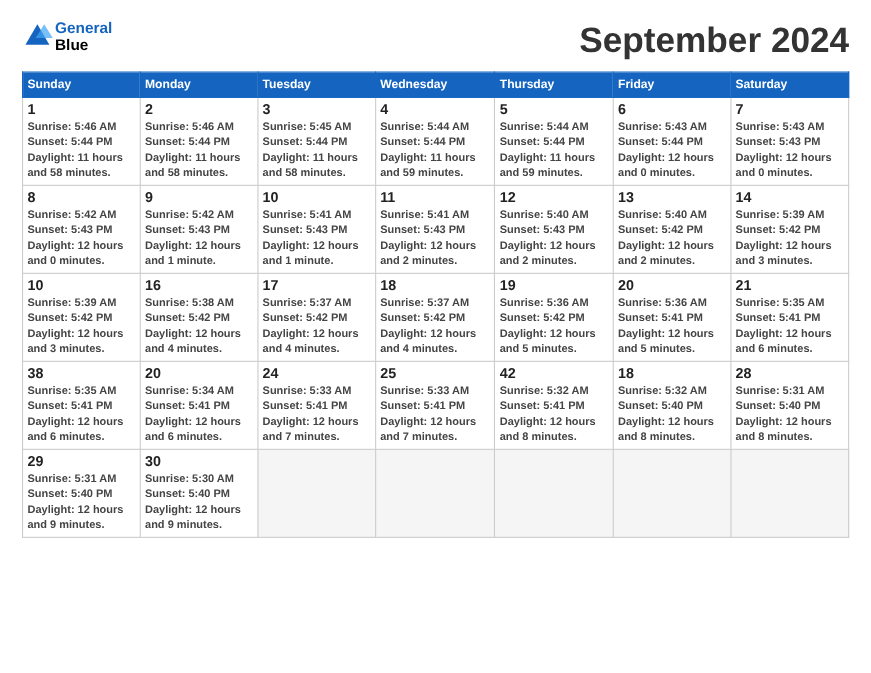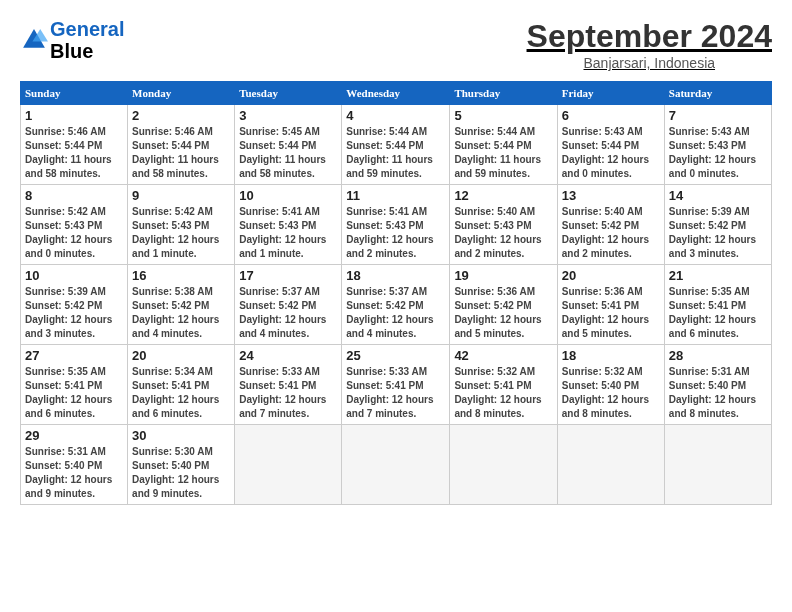--- a/index.html
+++ b/index.html
@@ -20,36 +20,35 @@
       display: flex;
       align-items: flex-start;
       justify-content: space-between;
       margin-bottom: 10px;
     }
     .logo {
       display: flex;
       align-items: center;
     }
     .logo-text {
-      font-size: 20px;
+      font-size: 14px;
       font-weight: bold;
       color: #333;
       line-height: 1.1;
     }
     .logo-text span {
       color: #1565c0;
     }
     .logo-icon {
       width: 28px;
       height: 28px;
       margin-right: 2px;
     }
     .title-block {
-      text-align: center;
-      text-decoration: underline;
+      text-align: left;
     }
     .month-title {
       font-size: 32px;
       font-weight: bold;
       color: #333;
     }
     .location {
       font-size: 14px;
       color: #555;
     }
@@ -59,21 +58,20 @@
       font-size: 9.5px;
     }
     .calendar th {
       background: #1565c0;
       color: #fff;
       padding: 5px 4px;
       text-align: left;
       font-size: 11px;
       font-weight: bold;
       border: 1px solid #1565c0;
-      font-family: Liberation Serif, serif;
     }
     .calendar td {
       border: 1px solid #ccc;
       padding: 3px 4px;
       vertical-align: top;
       width: 113px;
       height: 78px;
       background: #fff;
     }
     .calendar td.empty {
@@ -106,21 +104,20 @@
         <polygon points="18,4 32,28 4,28" fill="#1565c0"></polygon>
         <polygon points="26,4 36,20 16,20" fill="#42a5f5" opacity="0.7"></polygon>
       </svg>
       <div class="logo-text">
         <span style="color:#1565c0">General</span><br>
         <span style="color:#000000">Blue</span>
       </div>
     </div>
     <div class="title-block">
       <div class="month-title">September 2024</div>
-      <div class="location">Banjarsari, Indonesia</div>
     </div>
   </div>
 
   <table class="calendar">
     <thead>
       <tr>
         <th>Sunday</th>
         <th>Monday</th>
         <th>Tuesday</th>
         <th>Wednesday</th>
@@ -215,21 +212,21 @@
             <span class="day-num">20</span>
         <div class="day-detail">Sunrise: 5:36 AM<br>Sunset: 5:41 PM<br>Daylight: 12 hours and 5 minutes.</div>
           </td>
           <td>
             <span class="day-num">21</span>
         <div class="day-detail">Sunrise: 5:35 AM<br>Sunset: 5:41 PM<br>Daylight: 12 hours and 6 minutes.</div>
           </td>
         </tr>
         <tr>
           <td>
-            <span class="day-num">27</span>
+            <span class="day-num">38</span>
         <div class="day-detail">Sunrise: 5:35 AM<br>Sunset: 5:41 PM<br>Daylight: 12 hours and 6 minutes.</div>
           </td>
           <td>
             <span class="day-num">20</span>
         <div class="day-detail">Sunrise: 5:34 AM<br>Sunset: 5:41 PM<br>Daylight: 12 hours and 6 minutes.</div>
           </td>
           <td>
             <span class="day-num">24</span>
         <div class="day-detail">Sunrise: 5:33 AM<br>Sunset: 5:41 PM<br>Daylight: 12 hours and 7 minutes.</div>
           </td>

